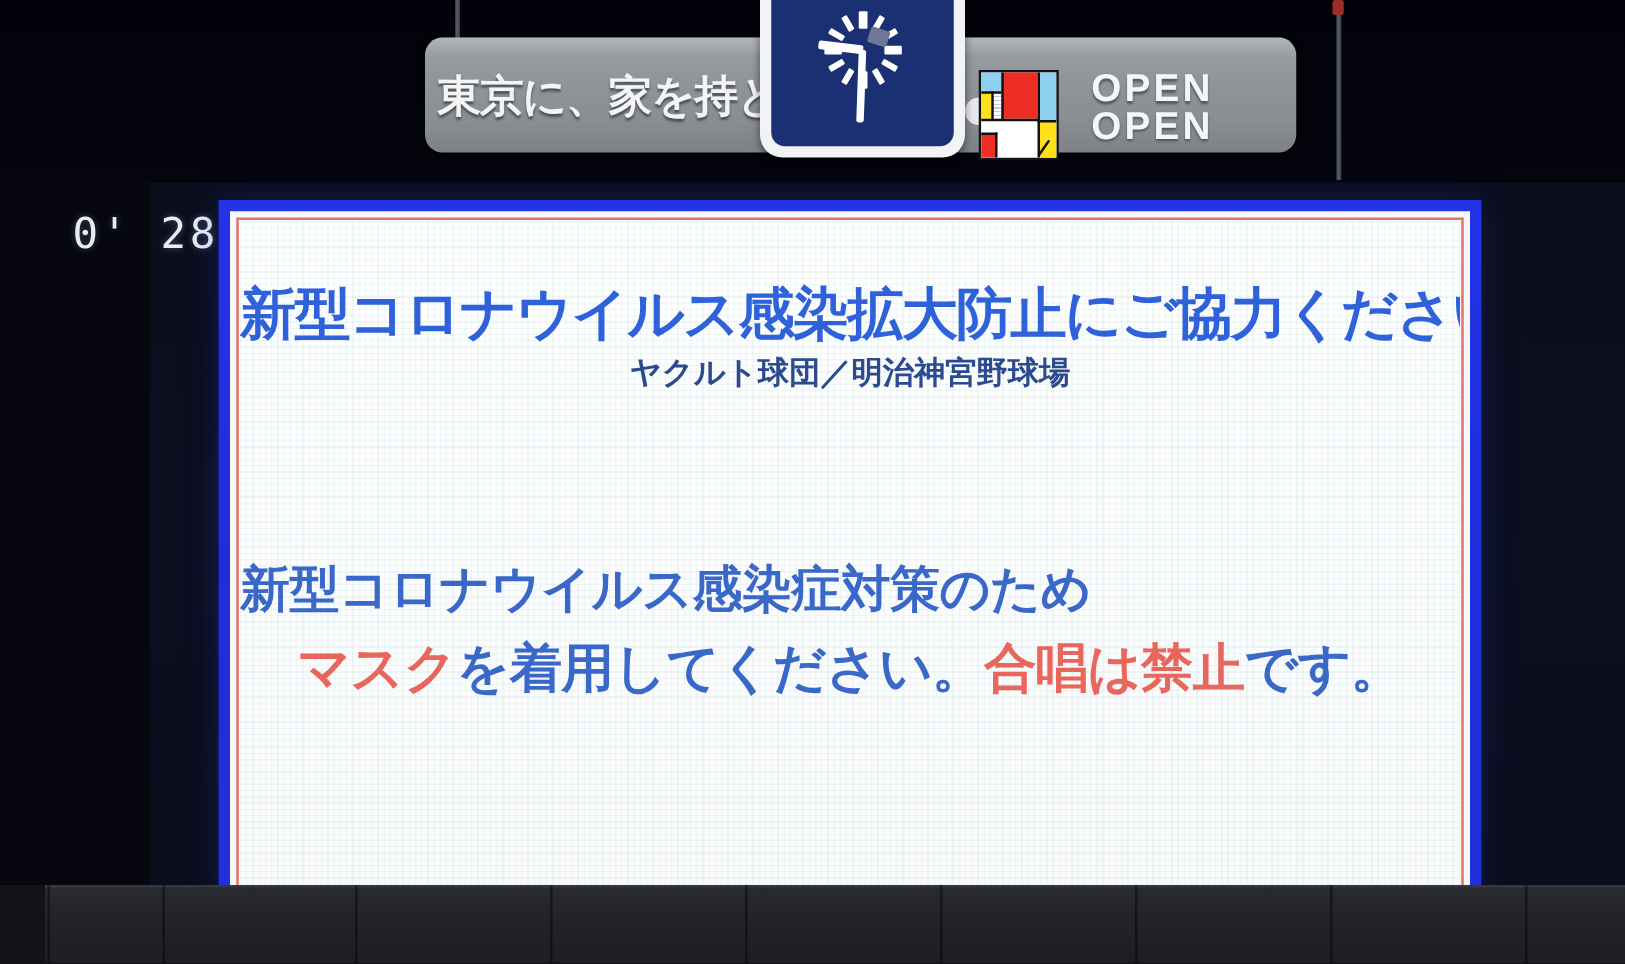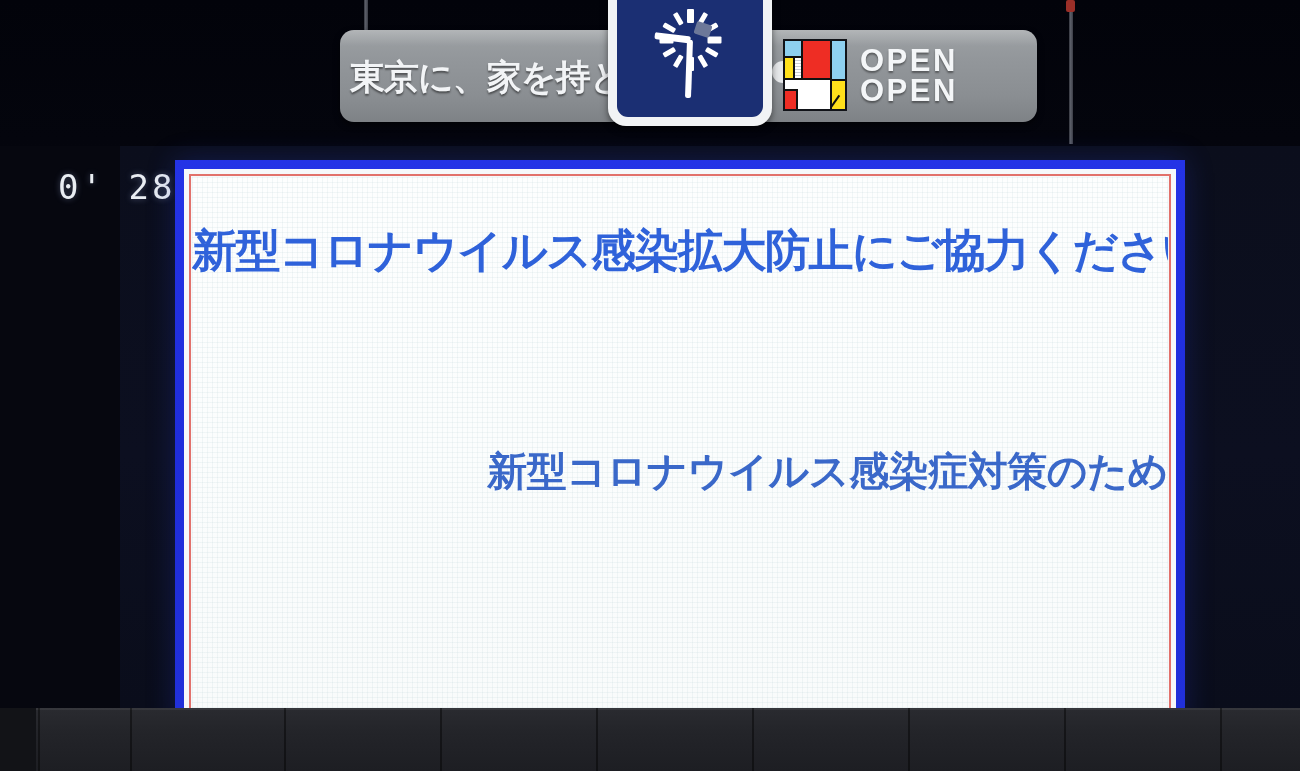--- a/index.html
+++ b/index.html
@@ -113,24 +113,23 @@
     font-size: 35px;
     font-weight: 700;
     color: #f2f4f6;
     letter-spacing: -1px;
     white-space: nowrap;
     text-shadow: 0 2px 2px rgba(0,0,0,0.45);
   }
   .brand-wrap {
     position: absolute;
     left: 443px;
-    top: 9px;
+    top: 26px;
     display: flex;
-    align-items: center;
-    gap: 5px;
+    gap: 18px;
   }
   .brand-mark-outer {
     position: relative;
     width: 72px;
     height: 74px;
   }
   
   .brand-nub {
     position: absolute;
     left: -11px;
@@ -311,21 +310,21 @@
     font-weight: 700;
     color: #2c4a8f;
     letter-spacing: 0px;
     white-space: nowrap;
   }
   .body-line1 {
     position: absolute;
     left: 0;
     right: 0;
     top: 267px;
-    text-align: right;
+    text-align: left;
     font-size: 40px;
     font-weight: 700;
     color: #3a68c9;
     letter-spacing: -0.5px;
     white-space: nowrap;
   }
   .body-line2 {
     position: absolute;
     left: 0;
     right: 0;
@@ -466,23 +465,27 @@
   <div class="timer">0' 28"</div>
 
   <div class="screen-outer">
     <div class="screen-blue"></div>
     <div class="screen-white-gap"></div>
     <div class="screen-red-line"></div>
 
     <div class="screen-content">
       <div class="headline">新型コロナウイルス感染拡大防止にご協力ください</div>
 
+      <div class="subline">ヤクルト球団／明治神宮野球場</div>
 
       <div class="body-line1">新型コロナウイルス感染症対策のため</div>
 
+      <div class="body-line2">
+        <span class="hl-red">マスク</span><span class="hl-blue">を着用してください。</span><span class="hl-red">合唱は禁止</span><span class="hl-blue">です。</span>
+      </div>
     </div>
   </div>
 
   <div class="under-structure"></div>
   <div class="under-dark-left"></div>
   <div class="panel-seam" style="left:38px;"></div>
   <div class="panel-seam" style="left:130px;"></div>
   <div class="panel-seam" style="left:284px;"></div>
   <div class="panel-seam" style="left:440px;"></div>
   <div class="panel-seam" style="left:596px;"></div>

